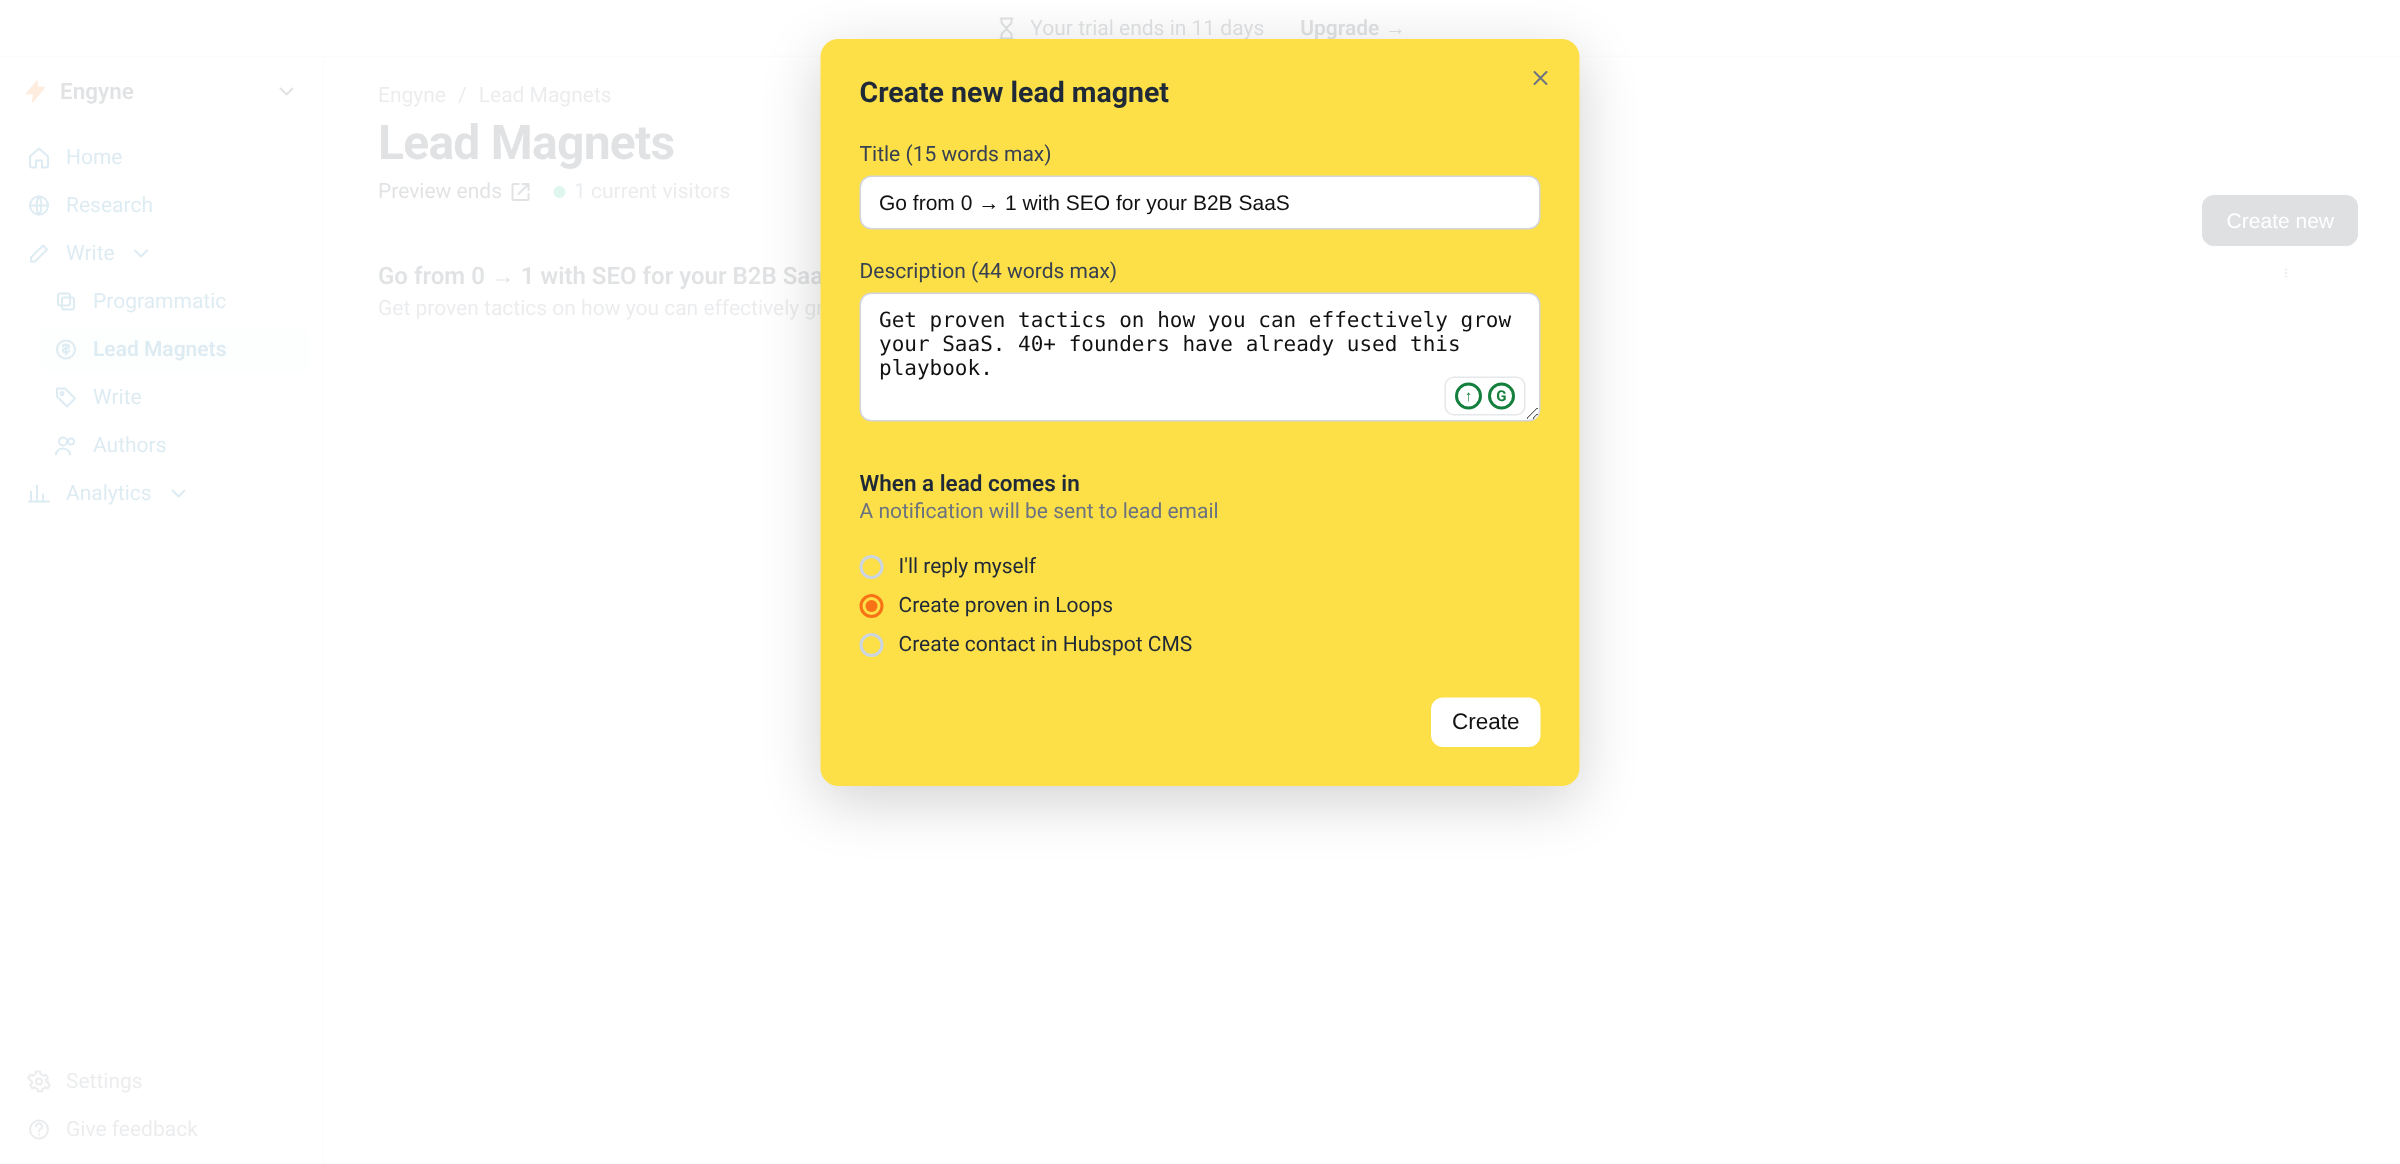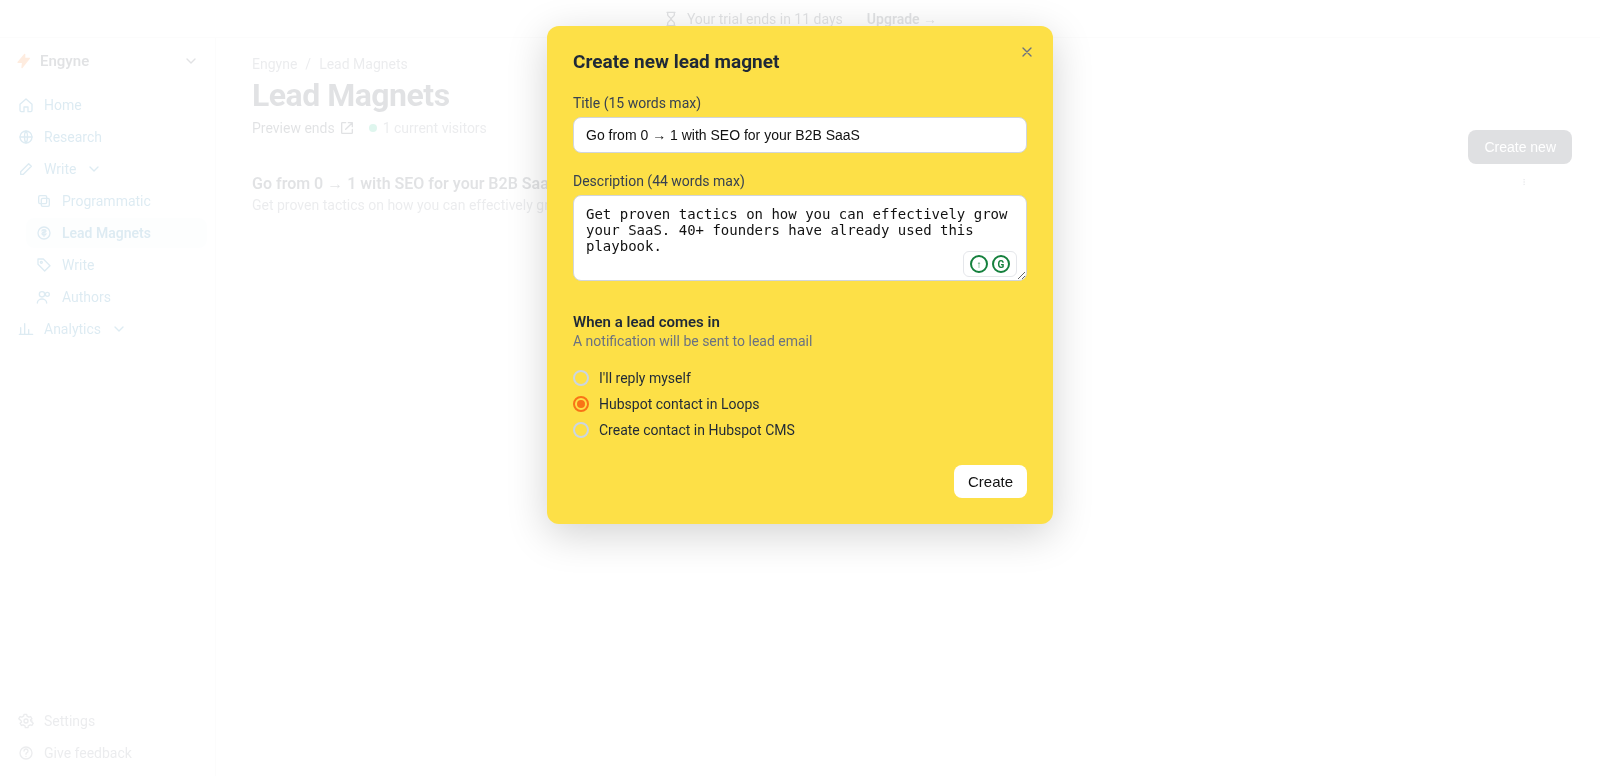--- a/index.html
+++ b/index.html
@@ -384,21 +384,21 @@
       <div class="field-block" style="margin-bottom:10px;margin-top:28px;">
         <div class="section-title">When a lead comes in</div>
         <div class="section-sub">A notification will be sent to lead email</div>
 
         <div class="radio-row">
           <span class="radio"></span>
           <span>I'll reply myself</span>
         </div>
         <div class="radio-row">
           <span class="radio checked"></span>
-          <span>Hubspot contact in Loops</span>
+          <span>Create proven in Loops</span>
         </div>
         <div class="radio-row">
           <span class="radio"></span>
           <span>Create contact in Hubspot CMS</span>
         </div>
       </div>
 
       <div class="modal-actions">
         <button class="primary-btn">Create</button>
       </div>

